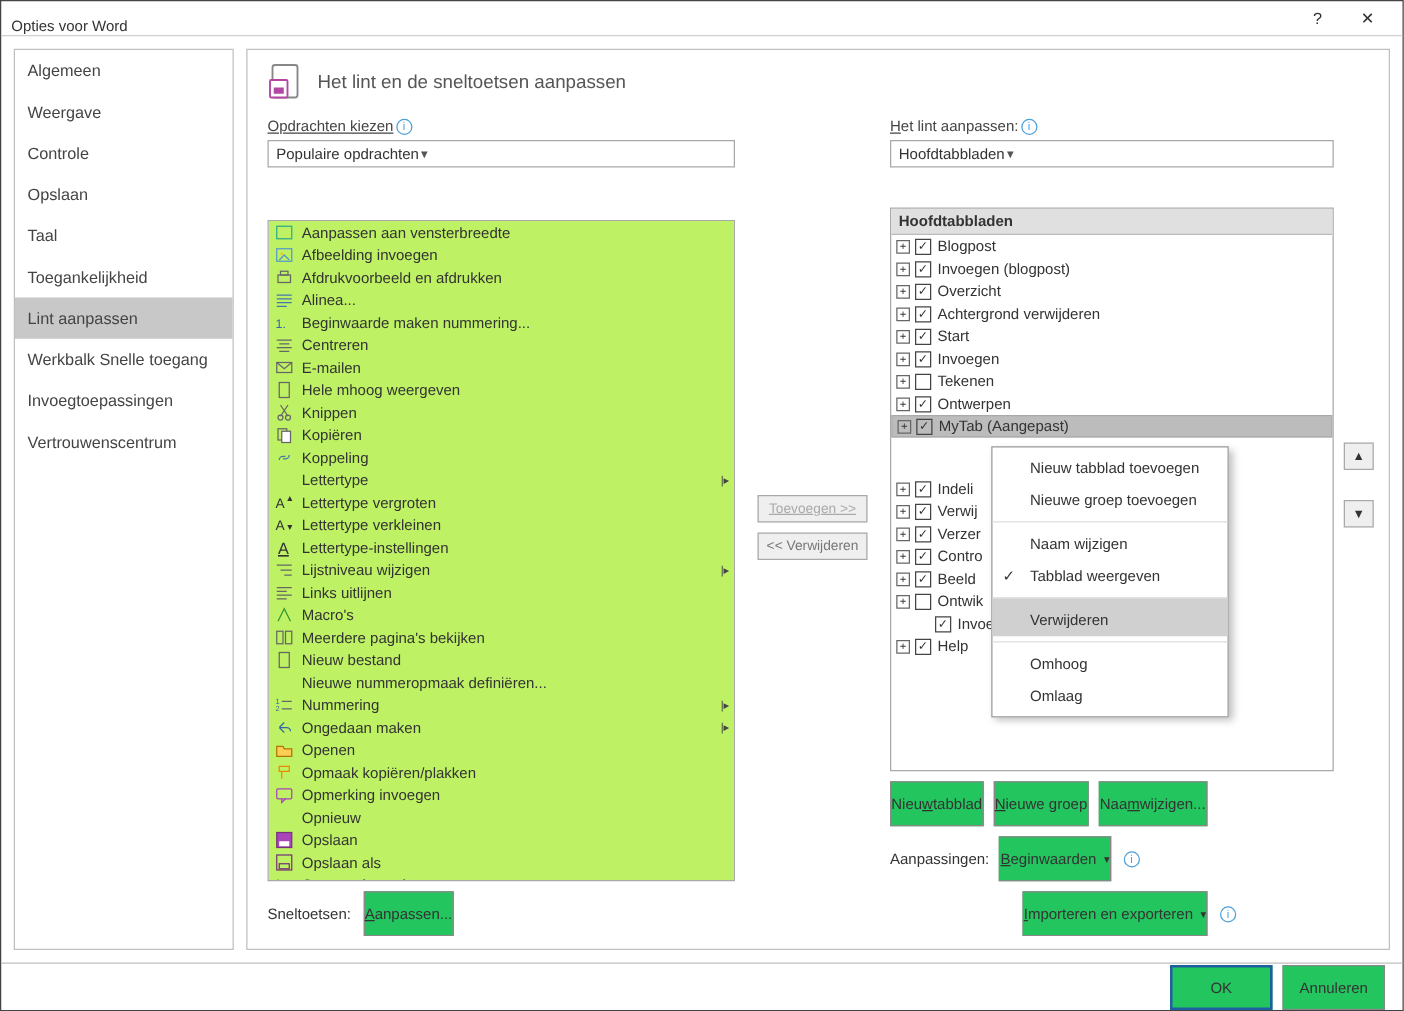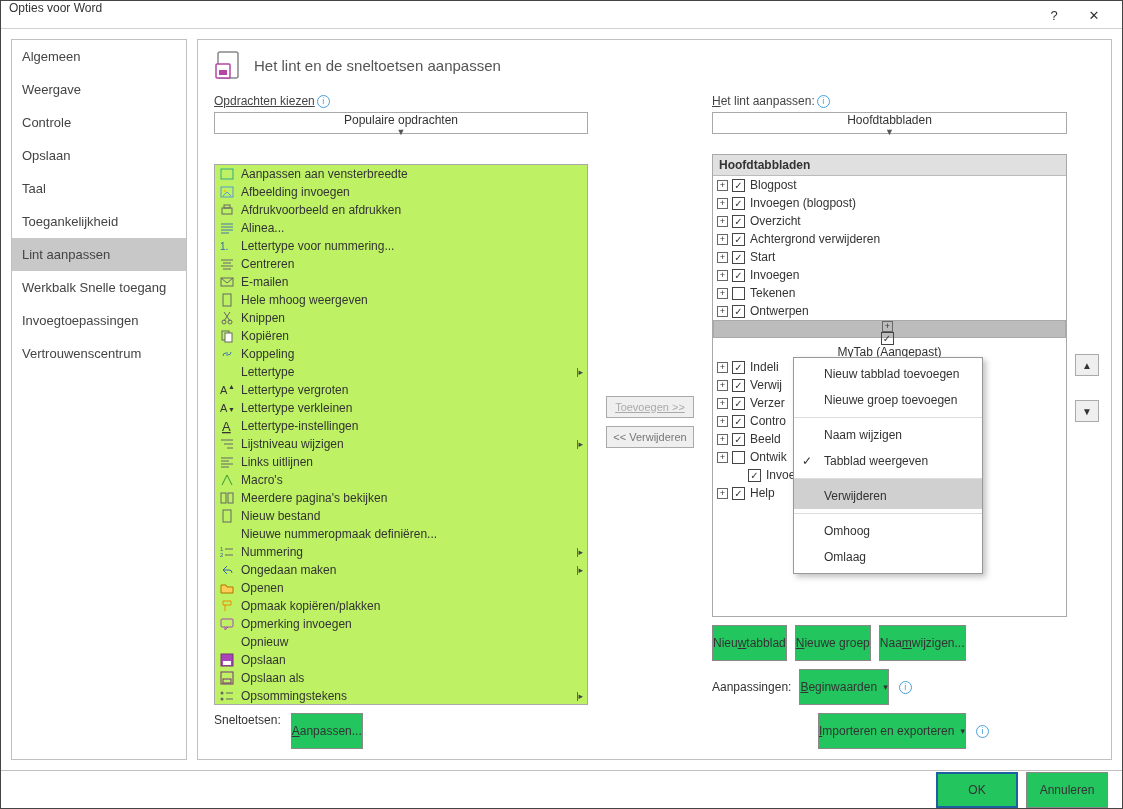--- a/index.html
+++ b/index.html
@@ -1,20 +1,20 @@
 <!DOCTYPE html>
 <html><head>
 <meta charset="utf-8">
 <style>
 * { box-sizing: border-box; font-family: "Segoe UI", Tahoma, sans-serif; }
 body { margin: 0; background: #fff; font-size: 12px; color: #333; }
 
 .window { width: 1123px; height: 809px; border: 1px solid #444; display: flex; flex-direction: column; position: relative; }
 
-.titlebar { height: 28px; border-bottom: 1px solid #d0d0d0; display: flex; align-items: flex-start; padding: 0 8px; }
+.titlebar { height: 28px; border-bottom: 1px solid #d0d0d0; display: flex; align-items: flex-end; padding: 0 8px; }
 .titlebar .title { flex: 1; font-size: 12px; }
 .titlebar .tbtn { width: 40px; height: 28px; display: flex; align-items: center; justify-content: center; font-size: 13px; color: #333; cursor: pointer; }
 
 .body { flex: 1; display: flex; padding: 10px; gap: 10px; overflow: hidden; }
 
 .sidebar { width: 176px; border: 1px solid #c0c0c0; background: #fff; }
 .sidebar .sitem { padding: 9px 10px; cursor: pointer; font-size: 13px; color: #444; }
 .sidebar .sitem.selected { background: #c8c8c8; padding-left: 10px; }
 
 .main { flex: 1; border: 1px solid #c0c0c0; padding: 10px 12px 10px 16px; display: flex; flex-direction: column; overflow: hidden; }
@@ -25,21 +25,21 @@
 
 .cols { display: flex; gap: 14px; flex: 1; min-height: 0; }
 .colL { width: 374px; display: flex; flex-direction: column; }
 .colM { width: 96px; display: flex; flex-direction: column; align-items: center; justify-content: center; gap: 8px; }
 .colR { flex: 1; display: flex; flex-direction: column; position: relative; }
 
 .lbl { font-size: 12px; color: #444; margin-bottom: 4px; }
 .lbl .u { text-decoration: underline; }
 .info { display: inline-block; width: 13px; height: 13px; border: 1px solid #4aa0d8; border-radius: 50%; color: #4aa0d8; text-align: center; line-height: 11px; font-size: 9px; margin-left: 2px; vertical-align: middle; }
 
-.sel { width: 100%; height: 22px; border: 1px solid #a9a9a9; background: #fff; display: flex; align-items: center; padding: 0 6px; cursor: pointer; margin-bottom: 20px; flex-direction: column; }
+.sel { width: 100%; height: 22px; border: 1px solid #a9a9a9; background: #fff; display: flex; align-items: center; padding: 0 6px; cursor: pointer; margin-bottom: 32px; }
 .sel .arr { font-size: 9px; color: #555; }
 
 .listbox { flex: 1; border: 1px solid #a9a9a9; overflow-x: hidden; overflow-y: scroll; background: #bef264; min-height: 0; margin-top: 10px; }
 .li { display: flex; align-items: center; padding: 1px 4px; height: 18px; gap: 6px; cursor: pointer; }
 .li .ic { width: 16px; height: 16px; flex-shrink: 0; display: flex; align-items: center; justify-content: center; }
 .li .txt { flex: 1; white-space: nowrap; overflow: hidden; text-overflow: ellipsis; }
 .li .split { font-size: 9px; color: #444; }
 
 .midbtn { width: 88px; height: 22px; border: 1px solid #aaa; background: #efefef; font-size: 11px; color: #777; display: flex; align-items: center; justify-content: center; cursor: pointer; }
 .midbtn.disabled { color: #aaa; cursor: default; text-decoration: underline; }
@@ -48,21 +48,21 @@
 .thead { background: #e0e0e0; border-bottom: 1px solid #bbb; font-weight: bold; padding: 3px 6px; }
 .trow { display: flex; align-items: center; padding: 0 4px; height: 18px; cursor: pointer; }
 .trow.sel { background: #bcbcbc; }
 .exp { width: 11px; height: 11px; border: 1px solid #666; display: flex; align-items: center; justify-content: center; font-size: 9px; line-height: 1; margin-right: 4px; color: #333; flex-shrink: 0; }
 .chk { width: 13px; height: 13px; border: 1px solid #444; margin-right: 5px; display: flex; align-items: center; justify-content: center; font-size: 10px; flex-shrink: 0; }
 .tr-indent { width: 16px; flex-shrink: 0; }
 
 .upDown { position: absolute; right: 0; top: 260px; display: flex; flex-direction: column; gap: 24px; }
 .sqbtn { width: 24px; height: 22px; border: 1px solid #aaa; background: #efefef; display: flex; align-items: center; justify-content: center; font-size: 10px; cursor: pointer; }
 
-.foot { margin-top: 8px; display: flex; align-items: flex-start; gap: 10px; }
+.foot { margin-top: 8px; display: flex; align-items: center; gap: 10px; }
 .btn { height: 36px; border: 1px solid #888; background: #22c55e; padding: 0 0; display: inline-flex; align-items: center; justify-content: center; cursor: pointer; font-size: 12px; }
 .btn .u { text-decoration: underline; }
 .btn.dd::after { content: "▾"; margin-left: 6px; font-size: 9px; }
 
 .bottombar { height: 38px; border-top: 1px solid #c0c0c0; display: flex; justify-content: flex-end; align-items: center; gap: 8px; padding-right: 14px; }
 .bottombar .btn { width: 82px; }
 .bottombar .btn.primary { border: 2px solid #1e5fa0; }
 
 .ctxmenu { position: absolute; border: 1px solid #999; background: #fff; box-shadow: 3px 3px 6px rgba(0,0,0,.25); z-index: 10; padding: 3px 0; min-width: 190px; }
 .ctxmenu .mi { padding: 6px 16px 6px 30px; cursor: pointer; position: relative; }
@@ -150,21 +150,21 @@
                   </svg>
                 </span>
                 <span class="txt">Alinea...</span>
               </div>
               <div class="li">
                 <span class="ic">
                   <svg width="16" height="16">
                     <text x="1" y="12" font-size="10" fill="#36a">1.</text>
                   </svg>
                 </span>
-                <span class="txt">Lettertype voor nummering...</span>
+                <span class="txt">Beginwaarde maken nummering...</span>
               </div>
               <div class="li">
                 <span class="ic">
                   <svg width="16" height="16">
                     <path d="M2 4h12M4 7h8M2 10h12M4 13h8" stroke="#666"></path>
                   </svg>
                 </span>
                 <span class="txt">Centreren</span>
               </div>
               <div class="li">

